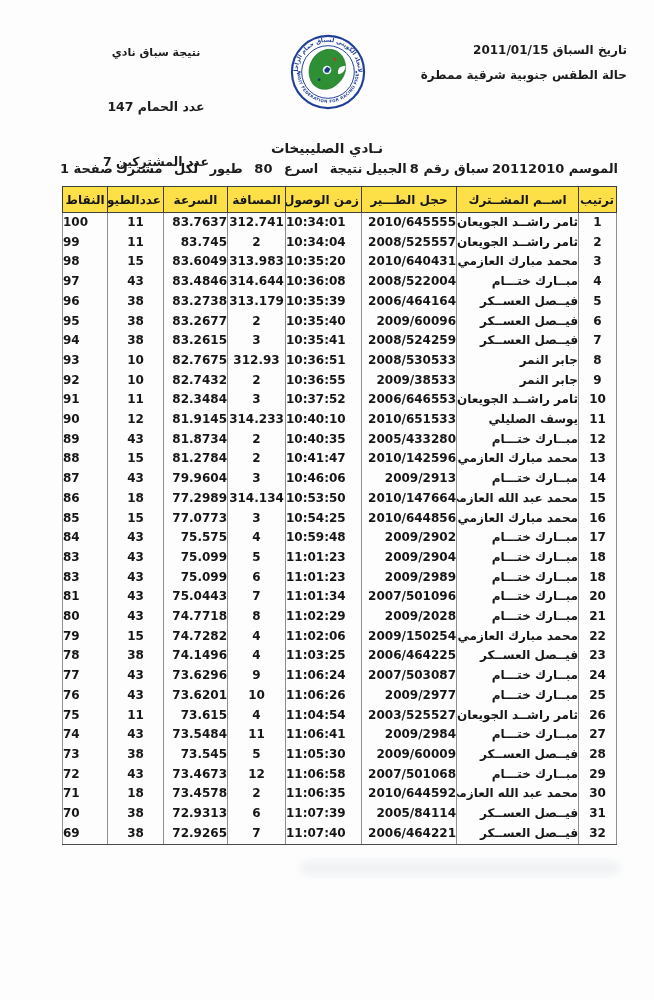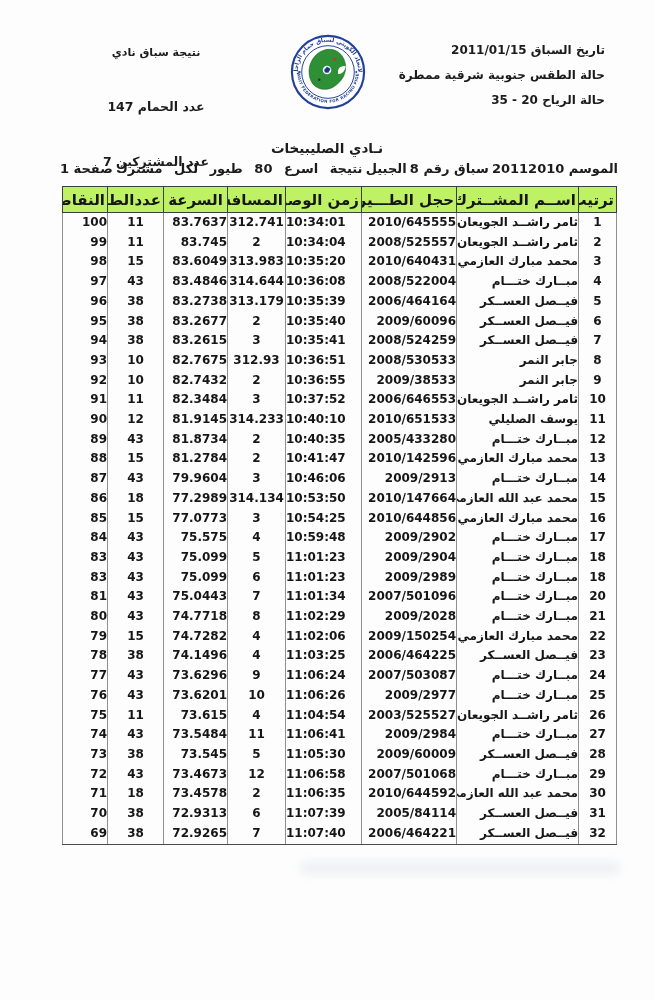--- a/index.html
+++ b/index.html
@@ -4,70 +4,69 @@
 <style>
   html,body{margin:0;padding:0;}
   body{
     width:654px;height:1000px;background:#ffffff;
     font-family:"DejaVu Sans","Liberation Sans",sans-serif;
     color:#1c1c1c;-webkit-font-smoothing:antialiased;
   }
   .sheet{position:relative;width:654px;height:1000px;background:#fdfdfd;overflow:hidden;}
 
   
-  .info-right{position:absolute;top:38px;right:49px;text-align:right;direction:rtl;
+  .info-right{position:absolute;top:38px;right:27px;text-align:right;direction:rtl;
     font-weight:bold;font-size:12px;line-height:25px;}
   .info-left{position:absolute;top:46px;left:42px;width:228px;text-align:center;direction:rtl;
     font-weight:bold;}
   .info-left .l1{font-size:11px;margin-bottom:11px;}
   .info-left .l2{font-size:12.5px;margin-bottom:9px;margin-top:40px;}
 
   .logo{position:absolute;top:33px;left:289px;width:78px;height:78px;}
 
   .club{position:absolute;top:140px;left:0;width:100%;text-align:center;direction:rtl;
     font-weight:bold;font-size:13.5px;}
 
   .meta{position:absolute;top:161px;left:60px;width:558px;display:flex;direction:rtl;
     justify-content:space-between;align-items:baseline;font-weight:bold;font-size:13px;}
   .meta-item{white-space:nowrap;}
   .meta-item.wide{word-spacing:7px;}
 
   
   table.results{position:absolute;top:186px;left:62px;width:554px;border-collapse:collapse;
     table-layout:fixed;direction:rtl;}
   table.results th{
-    background:#bef264;border:1px solid #3f3f3f;font-weight:bold;font-size:15px;
+    background:#fde047;border:1px solid #3f3f3f;font-weight:bold;font-size:12px;
     height:25px;padding:0 2px;white-space:nowrap;overflow:hidden;color:#161616;}
   table.results td{
     border-left:1px solid #8f8f8f;font-weight:bold;font-size:12px;height:19.7px;
     line-height:19.7px;padding:0;white-space:nowrap;overflow:hidden;color:#161616;}
   table.results td:first-child{border-right:1px solid #8f8f8f;}
   table.results tr:last-child td{border-bottom:1.2px solid #4a4a4a;}
 
   .c-rank{text-align:center;}
   .c-name{text-align:right;padding-right:4px;font-size:11px;}
   .c-ring{text-align:right;direction:ltr;padding-right:7px;font-size:11.8px;}
   .c-time{text-align:left;direction:ltr;}
   .c-dist{text-align:center;direction:ltr;}
   .c-speed{text-align:right;direction:ltr;padding-right:7px;}
   .c-birds{text-align:center;}
-  .c-points{text-align:right;}
+  .c-points{text-align:left;}
 
   .artifact{position:absolute;top:861px;left:300px;width:320px;height:14px;
     background:#aebdc9;opacity:.18;filter:blur(4px);border-radius:7px;}
 </style>
 </head>
 <body>
 
 <div class="sheet">
 
   <div class="info-right">
     <div>تاريخ السباق 2011/01/15</div>
     <div>حالة الطقس جنوبية شرقية ممطرة</div>
-    <div>حالة الرياح 20 - 35</div>
   </div>
 
   <div class="info-left">
     <div class="l1">نتيجة سباق نادي</div>
     <div class="l2">عدد الحمام 147</div>
     <div class="l2">عدد المشتركين 7</div>
   </div>
 
   <div class="logo">
     <svg viewBox="-40 -40 80 80" width="78" height="78">

